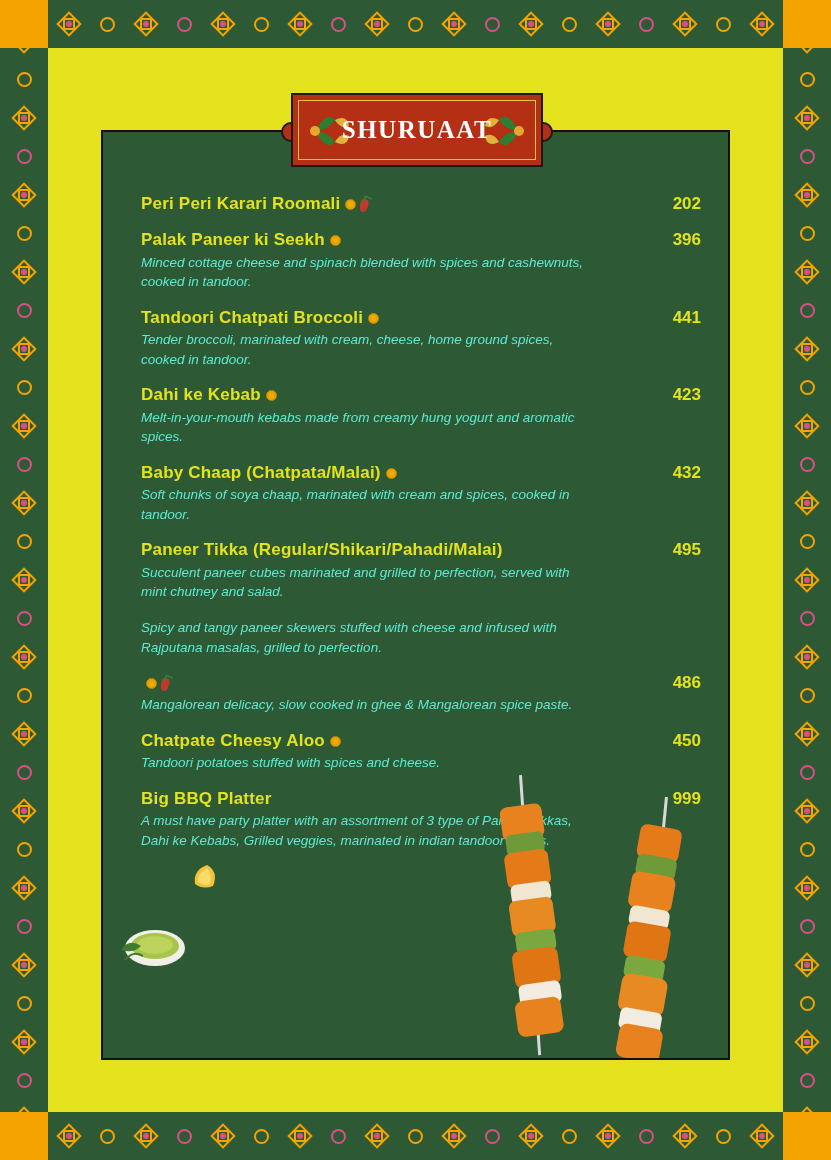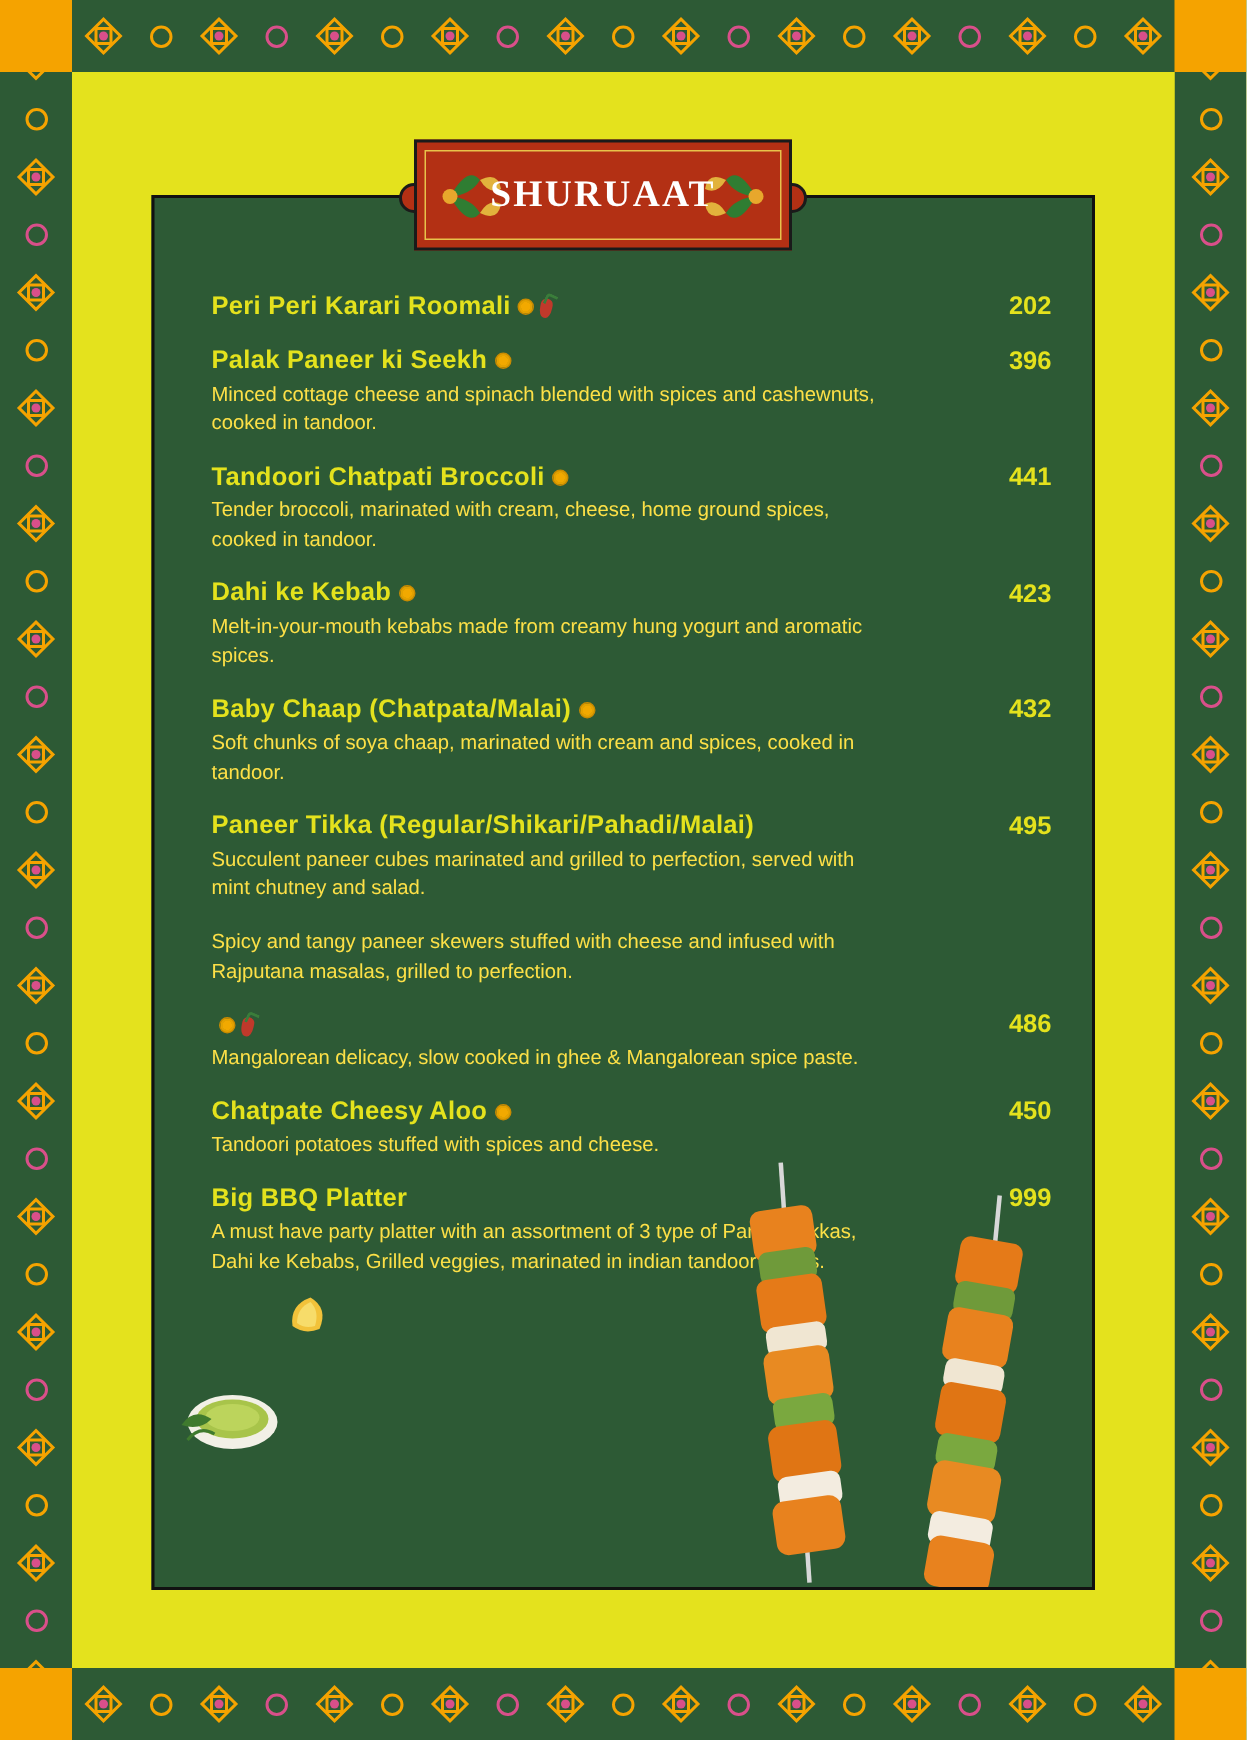--- a/index.html
+++ b/index.html
@@ -148,21 +148,21 @@
     background: #2d5a35;
     border: 2px solid #111;
     box-sizing: border-box;
     overflow: hidden;
   }
 
   
   .plaque-wrap {
     position: absolute;
     top: 93px;
-    left: 266px;
+    left: 281px;
     width: 272px;
     height: 74px;
     z-index: 5;
   }
   .plaque {
     position: absolute;
     top: 0; left: 10px;
     width: 252px;
     height: 74px;
     background: #b33014;
@@ -214,43 +214,44 @@
     top: 62px;
     left: 38px;
     width: 560px;
   }
   .item {
     margin-bottom: 16px;
     position: relative;
   }
   .item-head {
     display: flex;
-    align-items: flex-end;
+    align-items: flex-start;
     justify-content: space-between;
   }
   .item-name {
     color: #e4e21d;
     font-size: 17px;
     font-weight: bold;
     letter-spacing: 0.2px;
     line-height: 1.2;
   }
   .item-price {
     color: #e4e21d;
     font-size: 17px;
     font-weight: bold;
     white-space: nowrap;
     padding-left: 12px;
   }
   .item-desc {
-    color: #fde047;
+    color: #5eead4;
     font-size: 13.5px;
     line-height: 1.45;
     margin-top: 2px;
     max-width: 448px;
+    font-style: italic;
   }
   .badge {
     display: inline-block;
     width: 11px;
     height: 11px;
     position: relative;
     margin-left: 5px;
     vertical-align: baseline;
     top: 1px;
   }

